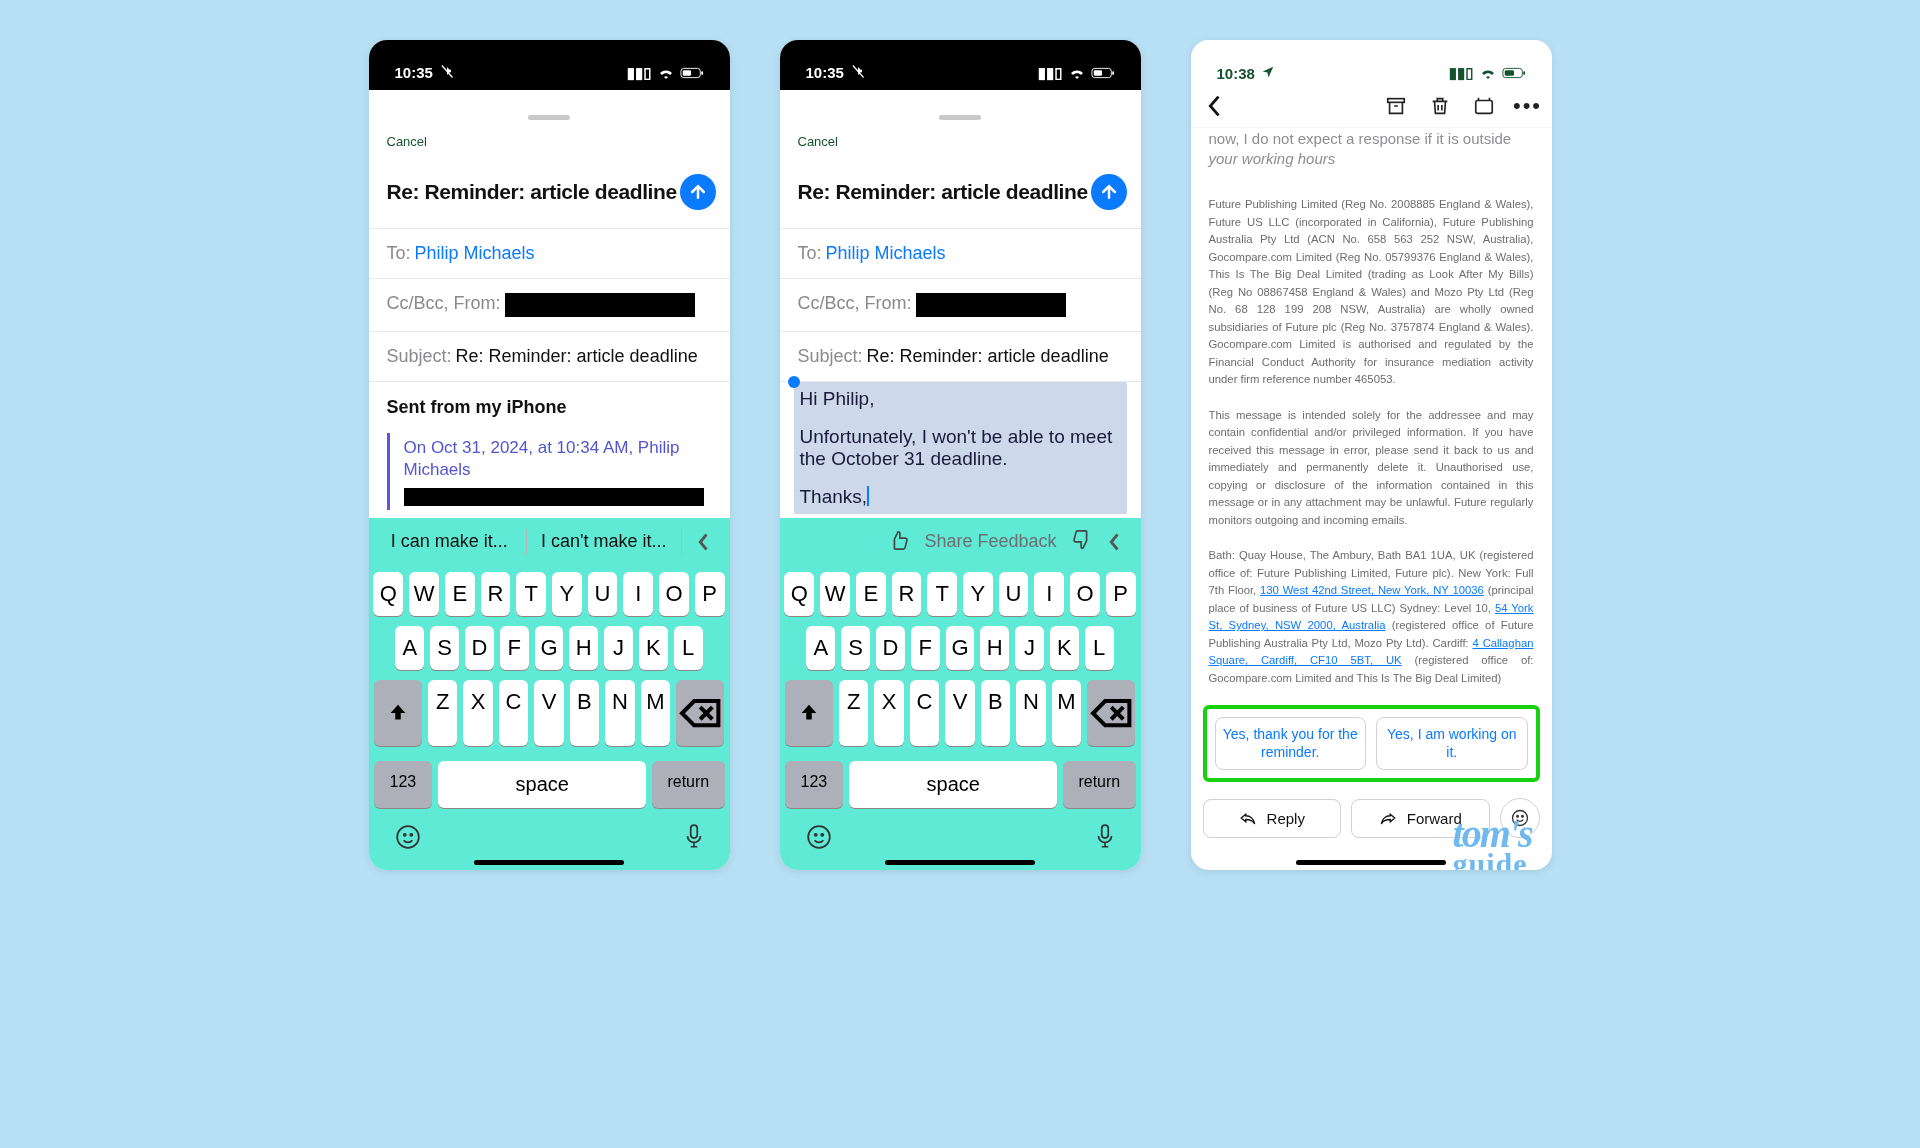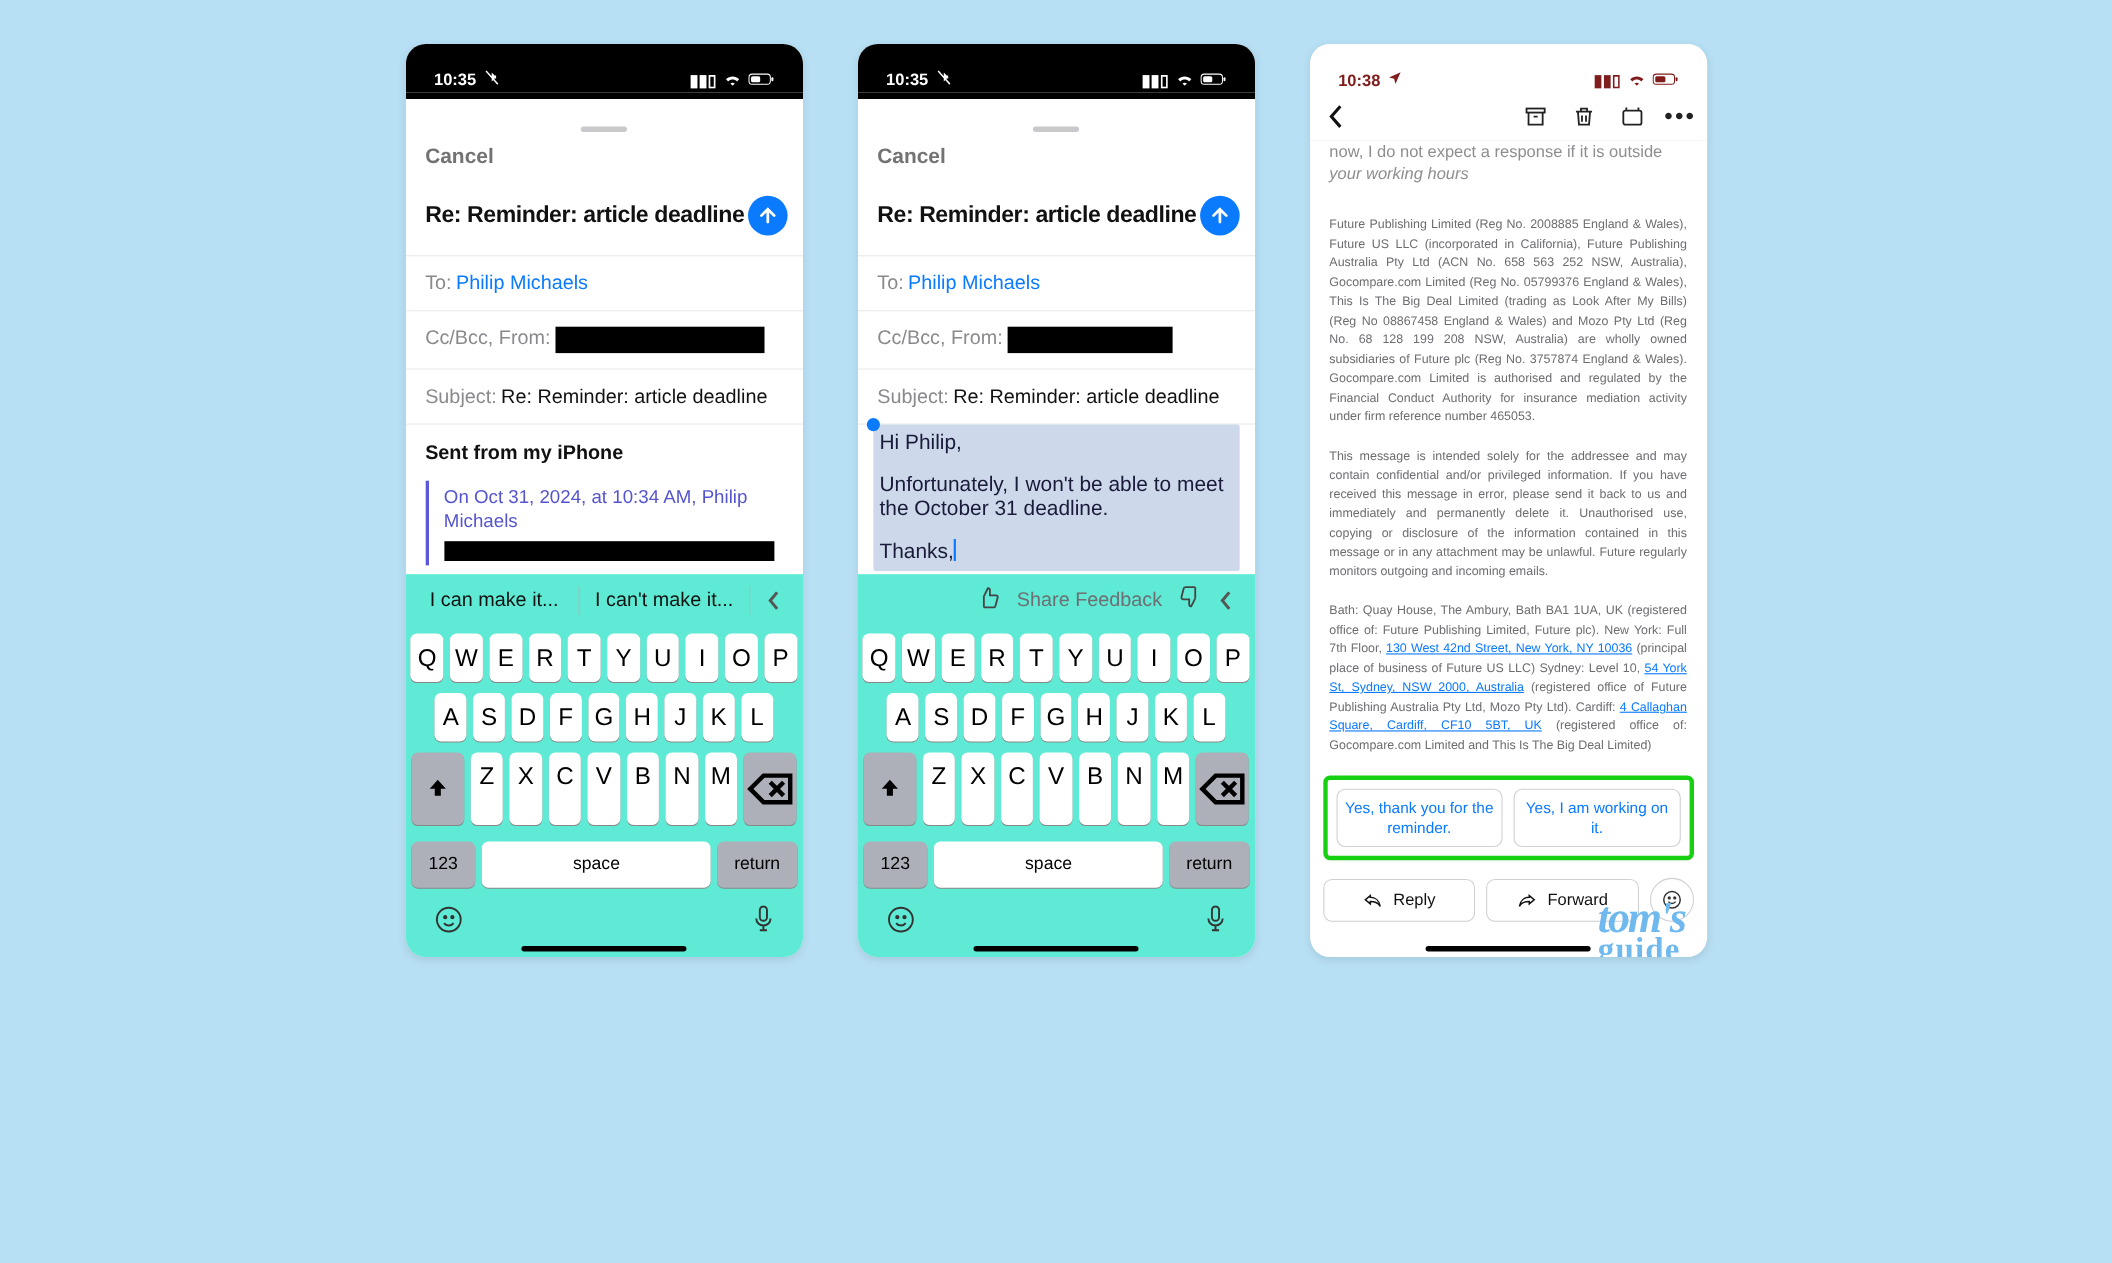--- a/index.html
+++ b/index.html
@@ -61,23 +61,23 @@
     border-top-left-radius: 14px;
     border-top-right-radius: 14px;
     margin-top: -4px;
     position: relative;
     z-index: -1;
   }
   .cancel-row {
     padding: 8px 18px 6px 18px;
   }
   .cancel-link {
-    color: #737373;
-    font-size: 19px;
-    font-weight: 700;
+    color: #14532d;
+    font-size: 13px;
+    font-weight: 400;
   }
   .subject-row {
     display: flex;
     align-items: center;
     justify-content: space-between;
     padding: 18px 14px 18px 18px;
     border-bottom: 1px solid #e9e9ec;
   }
   .subject-text {
     font-size: 21px;
@@ -184,34 +184,34 @@
     text-align:center;
     font-size:22px;
     font-weight:400;
     padding:9px 0;
   }
   .row2 { padding: 0 22px; }
   .key-wide { flex:1.4; background:#adb0b8; display:flex; align-items:center; justify-content:center;}
   .key-shift svg, .key-back svg { width:22px; height:22px; }
   .kb-bottom { display:flex; gap:6px; padding: 0 5px 6px 5px; }
   .key-123 { flex:1.3; background:#adb0b8; font-size:16px; padding:12px 0;}
-  .key-space { flex:4.6; font-size:16px; padding:12px 0;}
+  .key-space { flex:4.6; font-size:20px; padding:12px 0;}
   .key-return { flex:1.6; background:#adb0b8; font-size:16px; padding:12px 0;}
   .kb-tools { display:flex; justify-content:space-between; padding: 10px 26px 16px 26px;}
   .home-ind {
     position:absolute; bottom:5px; left:50%; transform:translateX(-50%);
     width: 150px; height:5px; background:#000; border-radius:3px;
   }
 
   
   .statusbar.light {
     background: #fff;
     color: #000;
   }
-  .statusbar.light .sb-left, .statusbar.light .sb-right { color:#7f1d1d; }
+  .statusbar.light .sb-left, .statusbar.light .sb-right { color:#14532d; }
   .toolbar3 {
     height: 44px;
     display:flex;
     align-items:center;
     padding: 0 12px;
     gap: 20px;
     border-bottom: 1px solid rgba(0,0,0,.04);
     position: relative;
     z-index:2;
     background:#fff;

